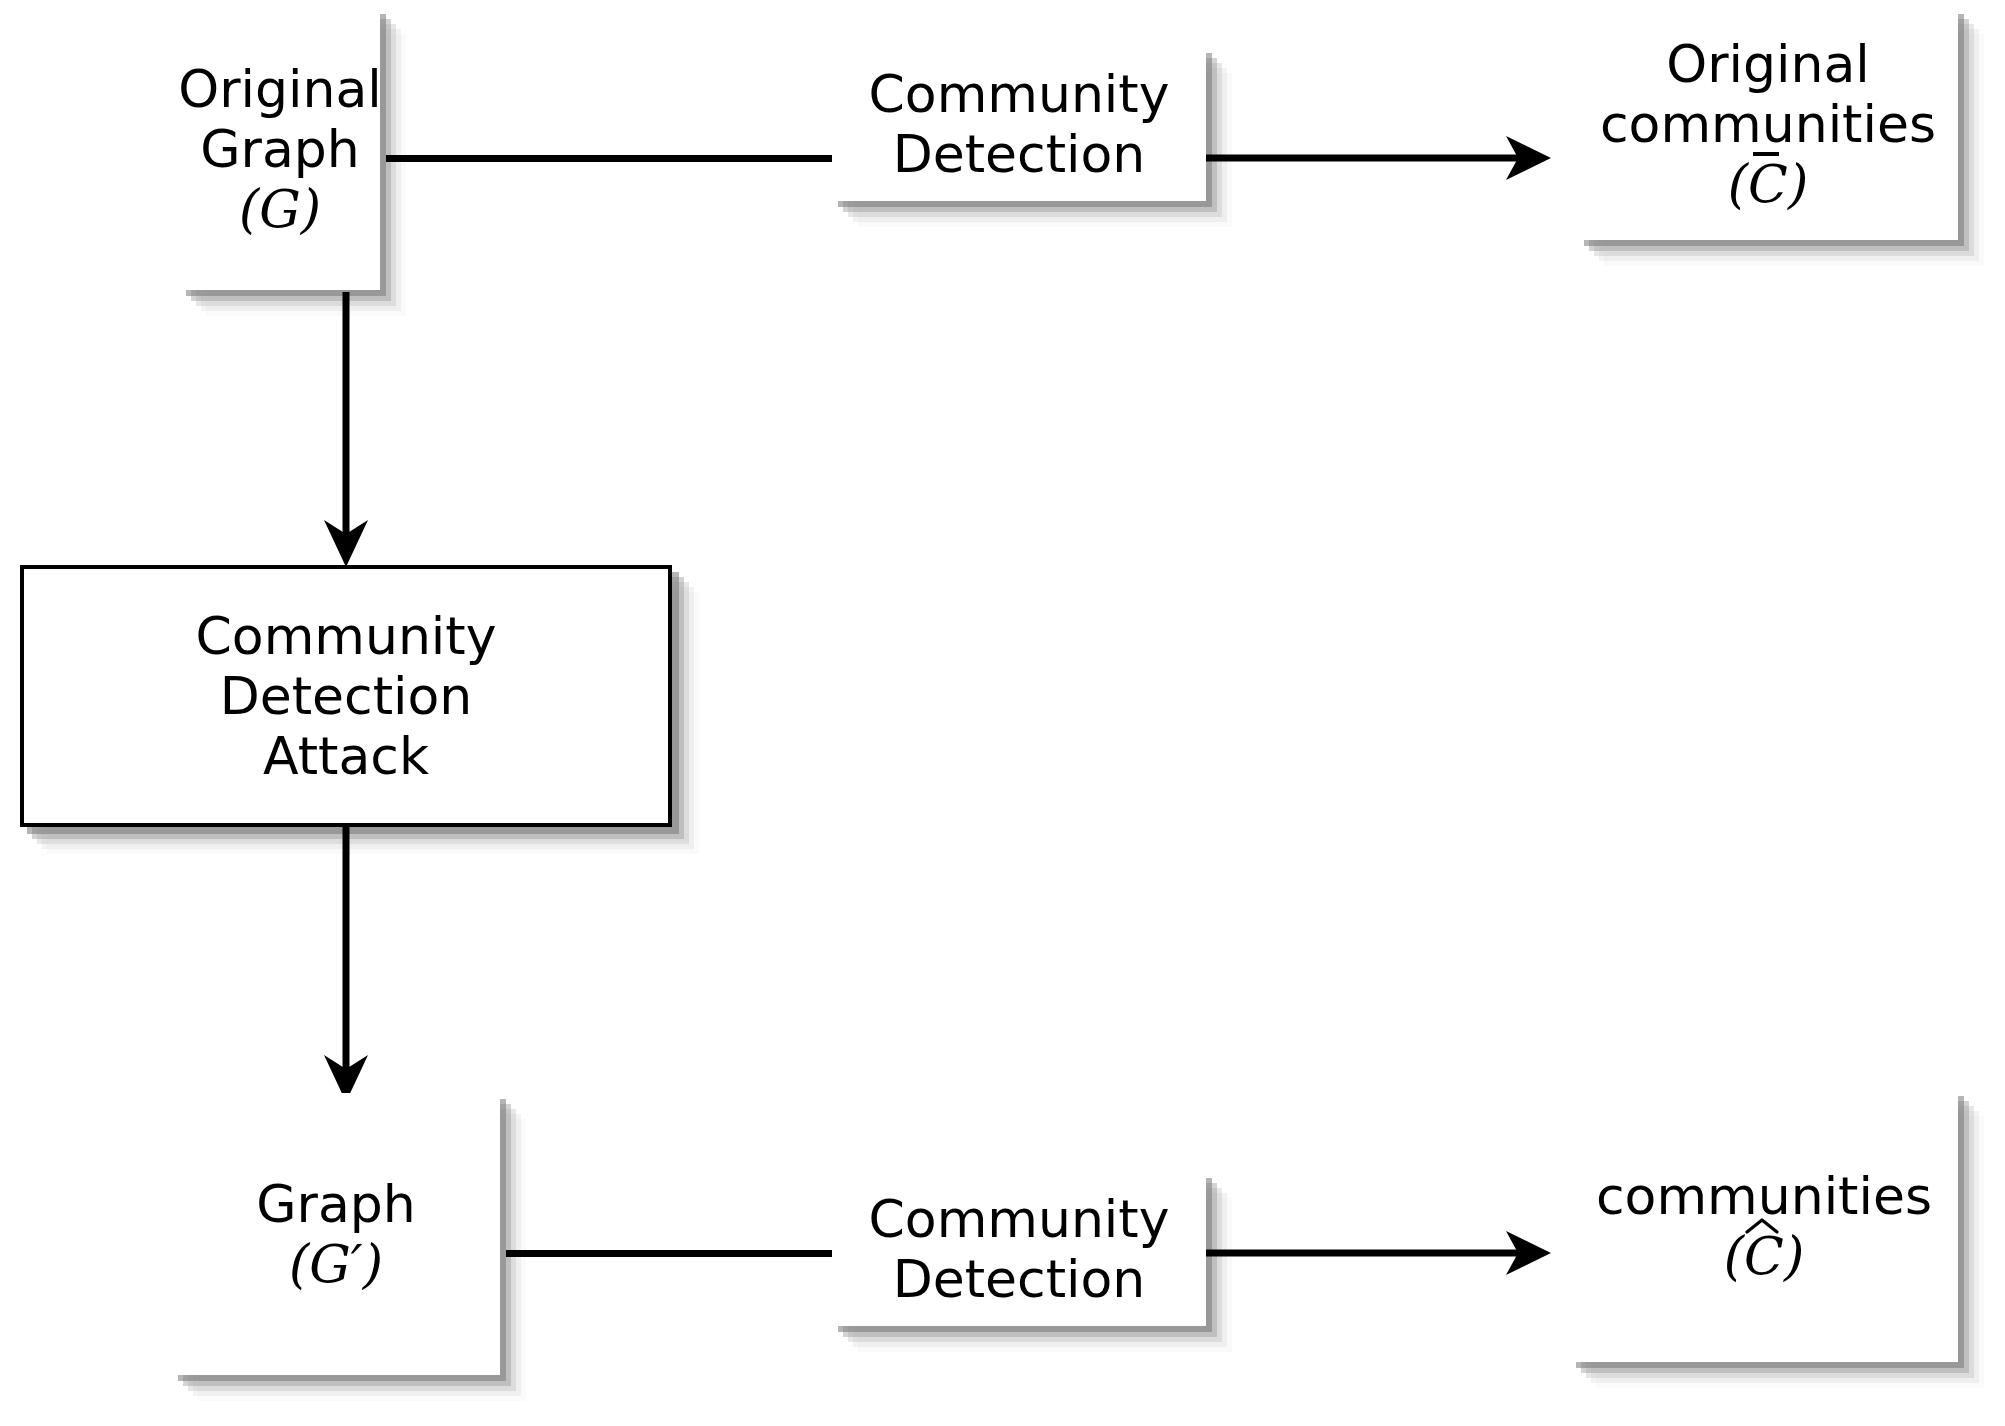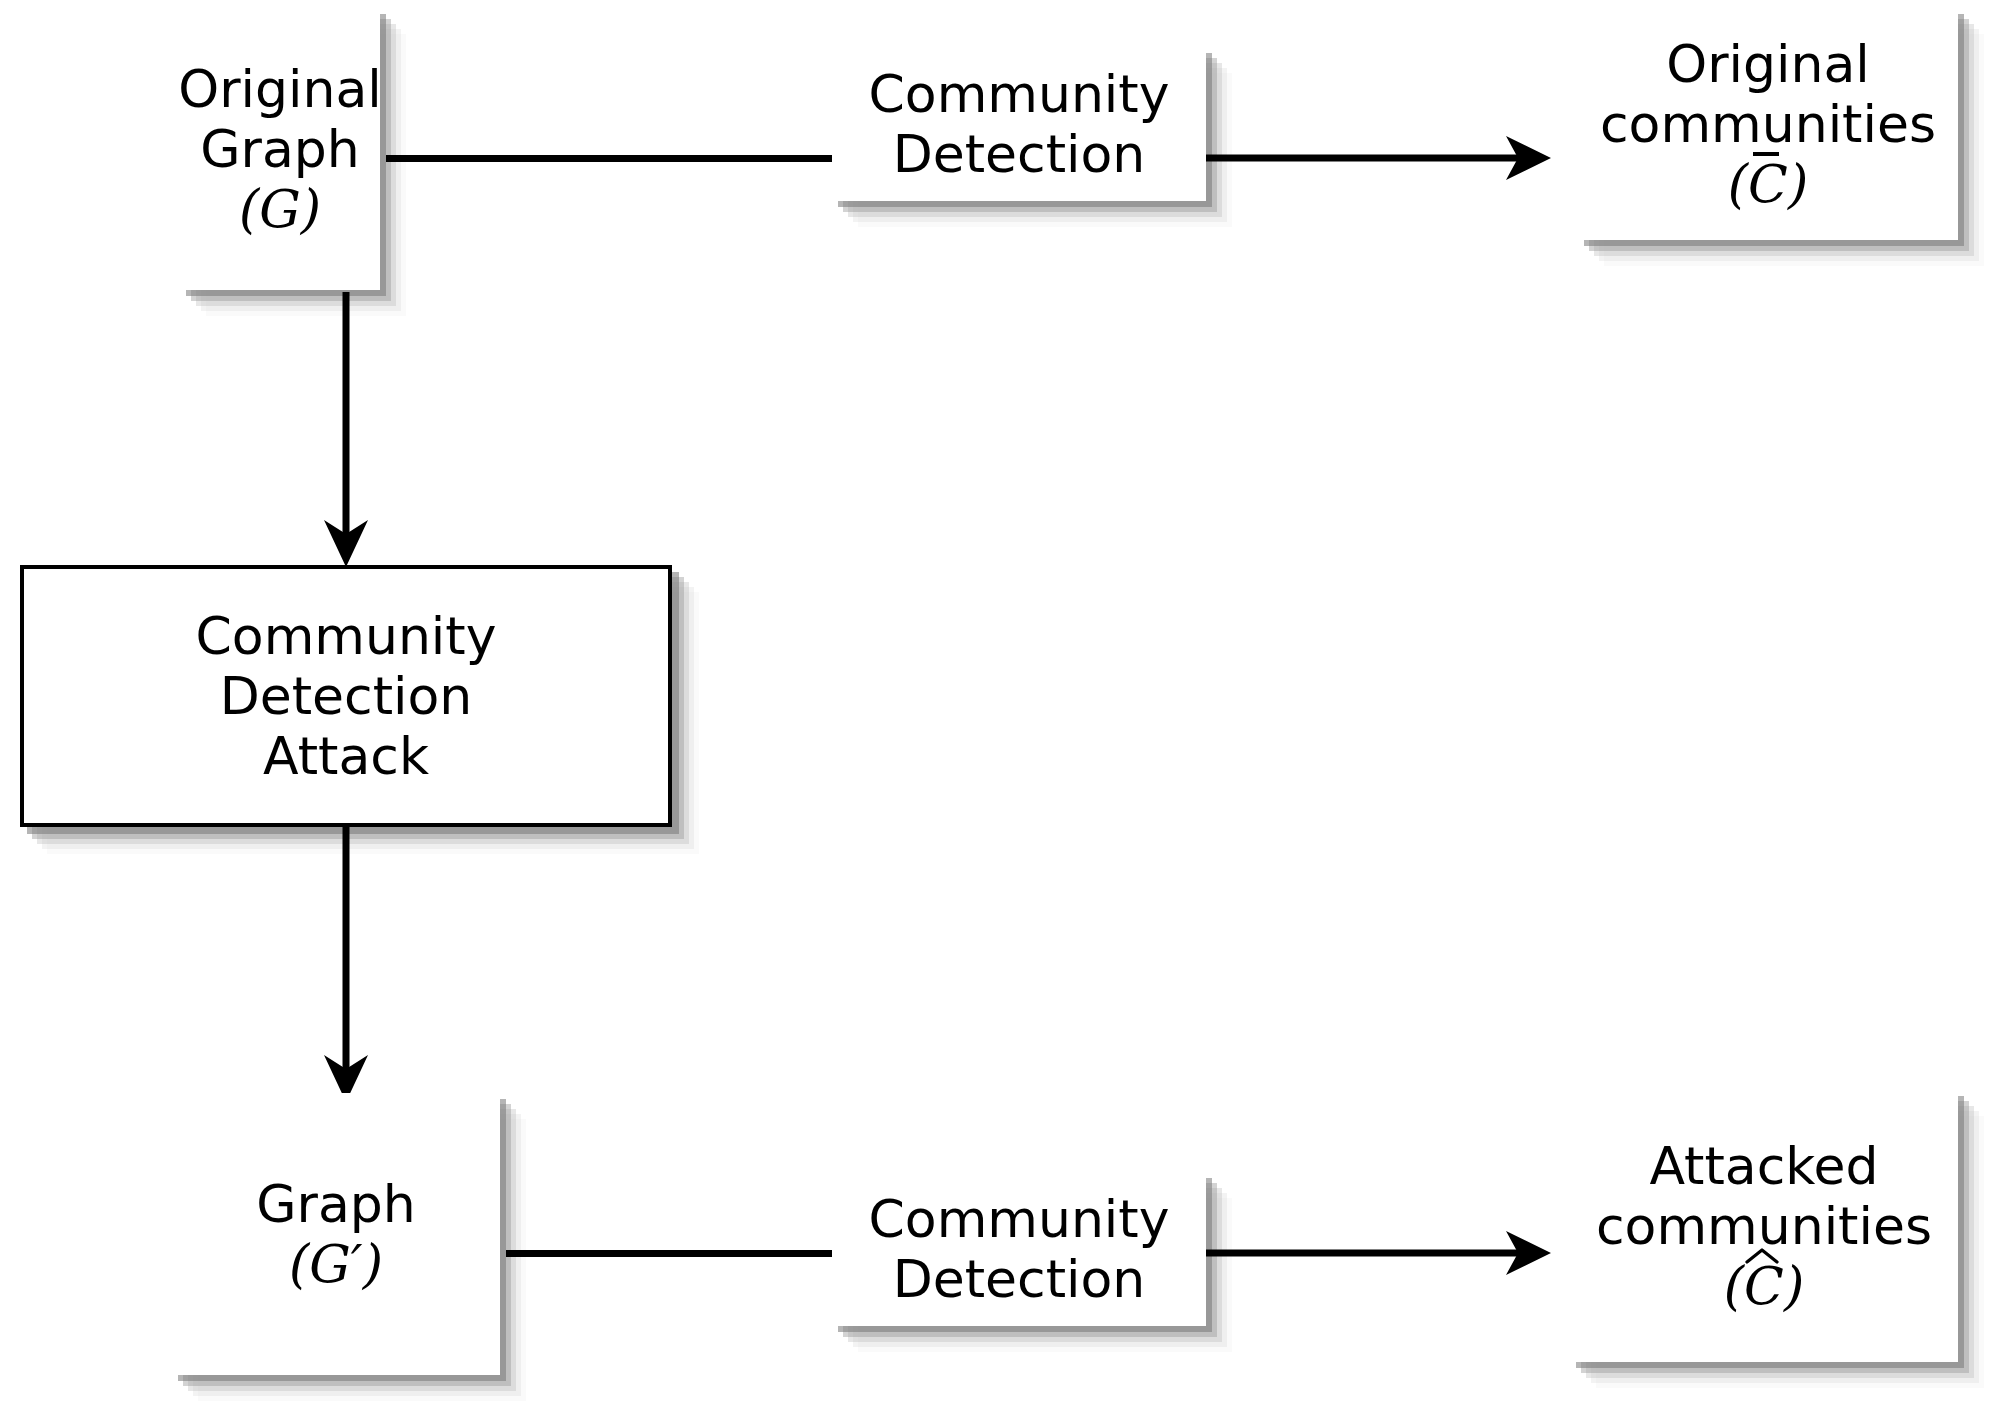--- a/index.html
+++ b/index.html
@@ -136,21 +136,20 @@
     <div class="line">Community</div>
     <div class="line">Detection</div>
   </div>
 
   <svg class="arrow-svg" style="left:1206px; top:1225px;" width="350" height="56" viewBox="0 0 350 56">
     <line x1="0" y1="28" x2="312" y2="28" stroke="#000000" stroke-width="7"></line>
     <polygon points="345,28 300,6 312,28 300,50" fill="#000000"></polygon>
   </svg>
 
   <div class="sbox" style="left:1570px; top:1090px; width:388px; height:272px;">
-    <div class="line">Attacked</div>
     <div class="line">communities</div>
     <div class="sym">
       <span>(</span><span style="display:inline-block; position:relative;"><span>C</span><svg style="position:absolute; left:1px; top:-8px;" width="34" height="16" viewBox="0 0 34 16">
           <polyline points="2,14 17,2 32,14" fill="none" stroke="#000000" stroke-width="3.2" stroke-linecap="round" stroke-linejoin="round"></polyline>
         </svg></span><span>)</span>
     </div>
   </div>
 
 </div>
 

